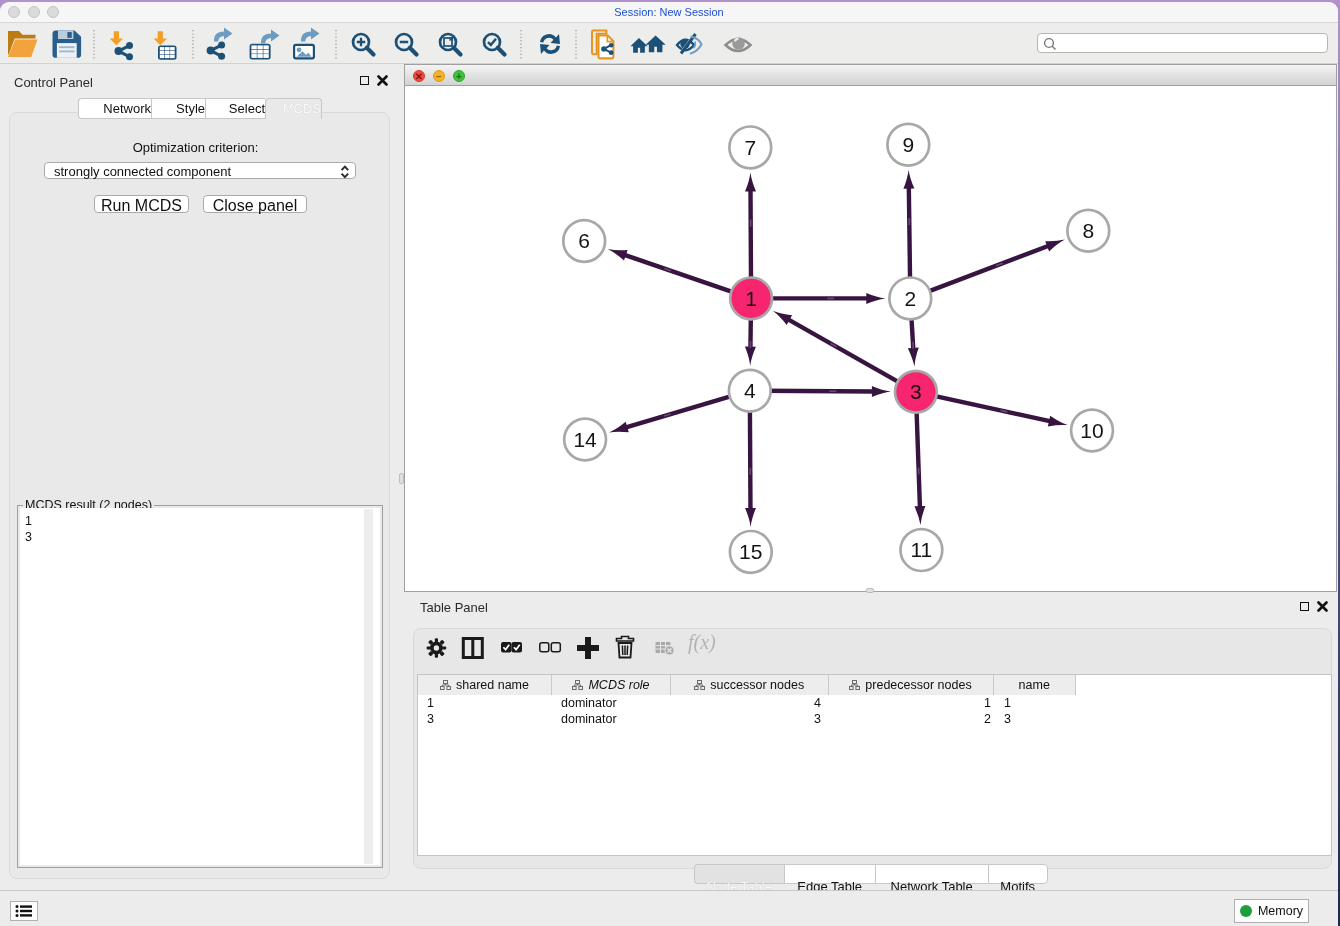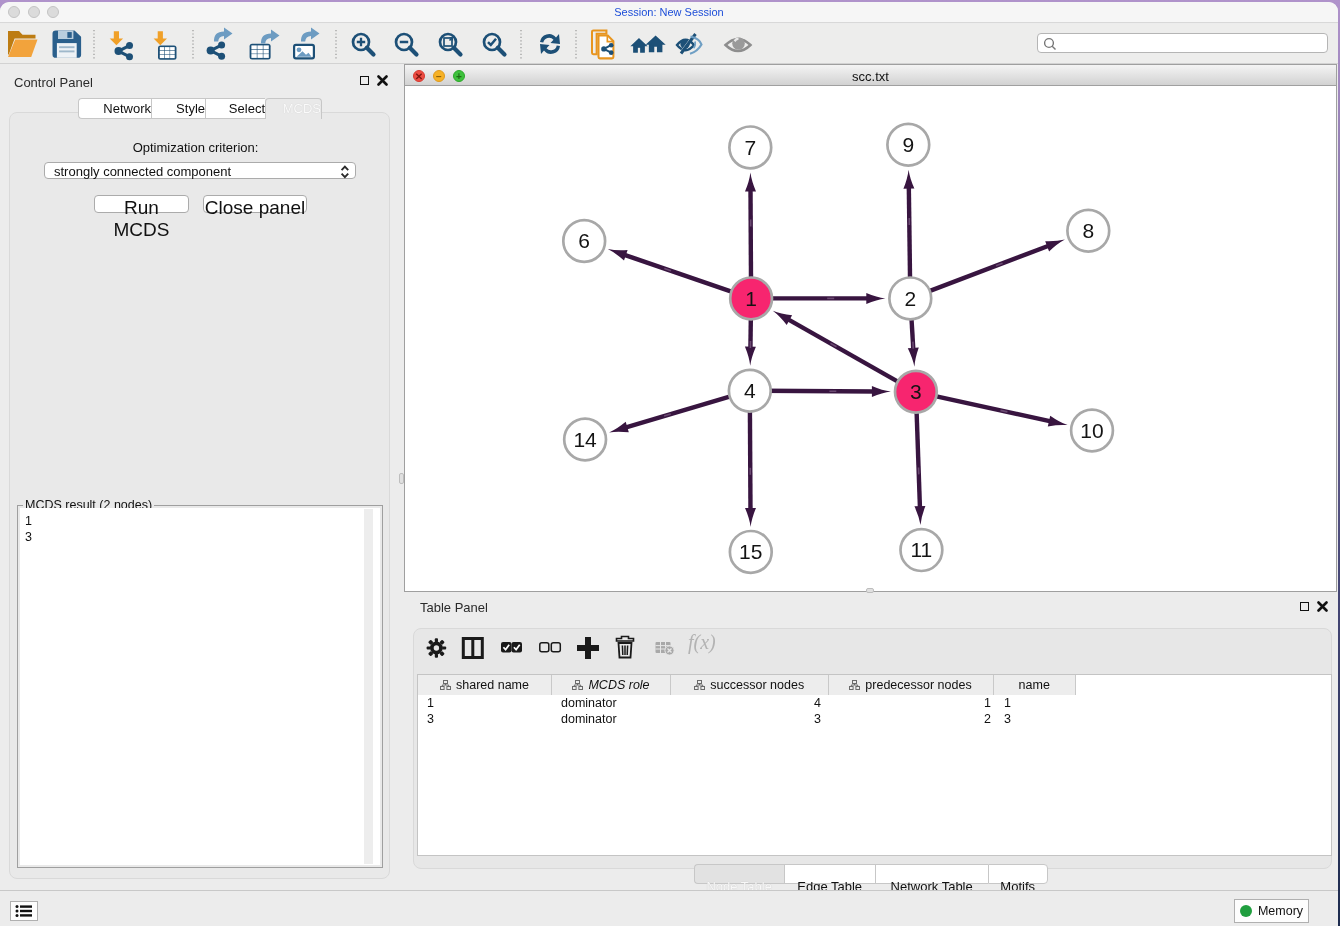--- a/index.html
+++ b/index.html
@@ -19,21 +19,21 @@
 #cpanel { position:absolute; left:0; top:64px; width:391px; height:824px; }
 .phead { font-size:13px; color:#2b2b2b; }
 #cp-inner { position:absolute; left:9px; top:46px; width:381px; height:767px; background:#e9e9e9; border:1px solid #d9d9d9; border-radius:8px; }
 .tabrow { position:absolute; display:flex; }
 .tab { font-size:13px; color:#111; background:#fff; border:1px solid #c7c7c7; border-right:none; padding:2px 0; text-align:right; }
 .tab:first-child { border-radius:4px 0 0 4px; }
 .tab:last-child { border-radius:0 4px 4px 0; border-right:1px solid #c7c7c7; }
 .tab.sel { background:#e9e9e9; color:#fbfbfb; text-shadow:0 0 1px #c0c0c0; border-radius:4px 4px 0 0 !important; border-right:1px solid #c7c7c7; border-bottom:none; }
 #opt-label { position:absolute; top:74px; width:100%; text-align:center; font-size:13px; color:#111; }
 #dropdown { position:absolute; left:44px; top:95.5px; width:312px; height:17.5px; background:#fff; border:1px solid #ababab; border-radius:4px; font-size:13px; color:#111; padding:1px 0 0 9px; }
-.btn { position:absolute; height:17.5px; background:#fff; border:1px solid #ababab; border-radius:4px; font-size:19px; color:#111; text-align:center; padding-top:1px; }
+.btn { position:absolute; height:17.5px; background:#fff; border:1px solid #ababab; border-radius:4px; font-size:16px; color:#111; text-align:center; padding-top:1px; }
 #fieldset { position:absolute; left:17px; top:439px; width:366px; height:363px; border:1px solid #9f9f9f; }
 #fieldset legend { position:absolute; left:5px; top:-8px; background:#e9e9e9; font-size:12.5px; color:#111; padding:0 2px; }
 #fs-inner { position:absolute; left:2px; top:2px; right:2px; bottom:2px; background:#fff; font-size:12.5px; color:#111; padding:5px 0 0 5px; line-height:16px; }
 #fs-scroll { position:absolute; right:7px; top:1px; bottom:1px; width:9px; background:#ededed; }
 
 #netwin { position:absolute; left:404px; top:62px; width:933px; height:528px; border:1px solid #9f9f9f; overflow:hidden; }
 #nw-title { position:absolute; left:0; top:0; width:100%; height:21px; background:linear-gradient(#f4f4f4, #d2d2d2); border-bottom:1px solid #a0a0a0; }
 #nw-title .txt { position:absolute; width:100%; text-align:center; top:4px; font-size:13px; color:#111; }
 .mtl { position:absolute; width:12px; height:12px; border-radius:50%; top:5px; font-size:10px; line-height:12px; text-align:center; }
 #nw-canvas { position:absolute; left:0; top:21px; width:931px; height:506px; background:#fff; }
@@ -241,21 +241,20 @@
     <div id="fieldset">
       <legend>MCDS result (2 nodes)</legend>
       <div id="fs-inner">1<br>3<div id="fs-scroll"></div></div>
     </div>
   </div>
   <div id="netwin">
     <div id="nw-title">
       <div class="mtl" style="left:8px;background:#ee4c42;border:1px solid #d53a30;color:#7e150e;font-weight:bold;">✕</div>
       <div class="mtl" style="left:28px;background:#f6b125;border:1px solid #df9a1c;color:#8a5d08;font-weight:bold;">−</div>
       <div class="mtl" style="left:48px;background:#3ec13c;border:1px solid #2ba82a;color:#1d6b14;font-weight:bold;">+</div>
-      <div class="txt">scc.txt</div>
     </div>
     <div id="nw-canvas"><svg width="931" height="506" style="margin-top:0.8px;">
           <line x1="346.1" y1="211.4" x2="345.5" y2="101.4" stroke="#381540" stroke-width="4.4"></line>
           <path d="M 345.4 85.4 Q 346.6 93.9 351.0 104.4 L 340.0 104.4 Q 344.4 94.0 345.4 85.4 Z" fill="#381540"></path>
           <line x1="346.1" y1="211.4" x2="218.0" y2="167.3" stroke="#381540" stroke-width="4.4"></line>
           <path d="M 202.8 162.1 Q 211.3 163.9 222.6 163.1 L 219.0 173.5 Q 210.6 166.0 202.8 162.1 Z" fill="#381540"></path>
           <line x1="346.1" y1="211.4" x2="464.3" y2="211.4" stroke="#381540" stroke-width="4.4"></line>
           <path d="M 480.3 211.4 Q 471.8 212.5 461.3 216.9 L 461.3 205.9 Q 471.8 210.3 480.3 211.4 Z" fill="#381540"></path>
           <line x1="346.1" y1="211.4" x2="345.4" y2="262.7" stroke="#381540" stroke-width="4.4"></line>
           <path d="M 345.2 278.7 Q 344.2 270.1 339.9 259.6 L 350.9 259.8 Q 346.4 270.2 345.2 278.7 Z" fill="#381540"></path>

